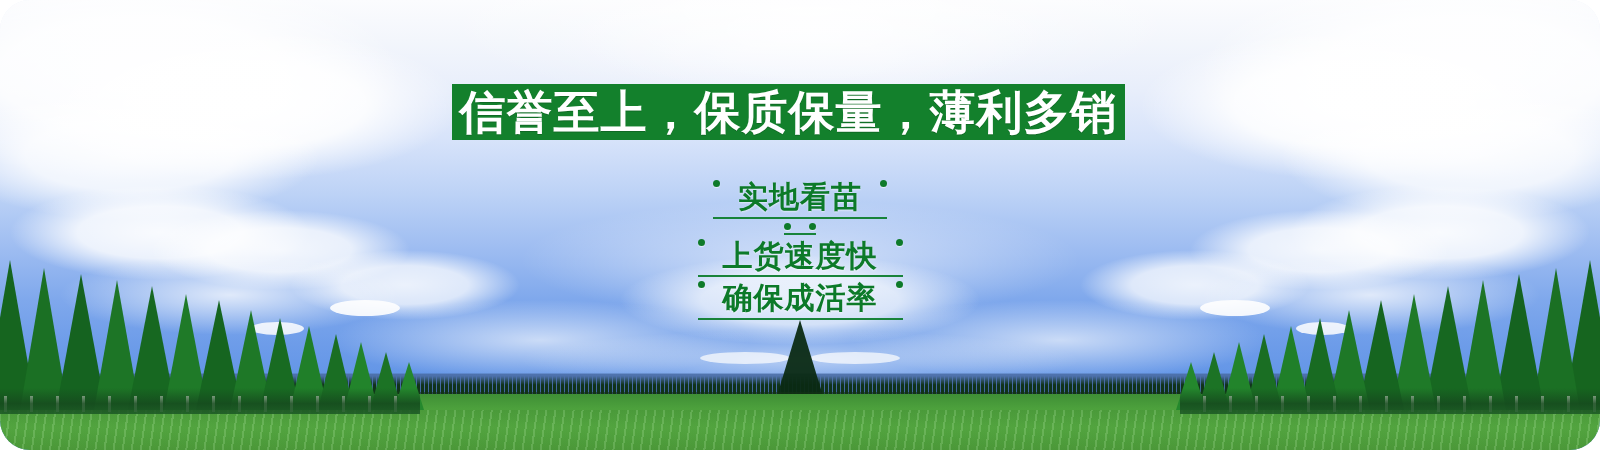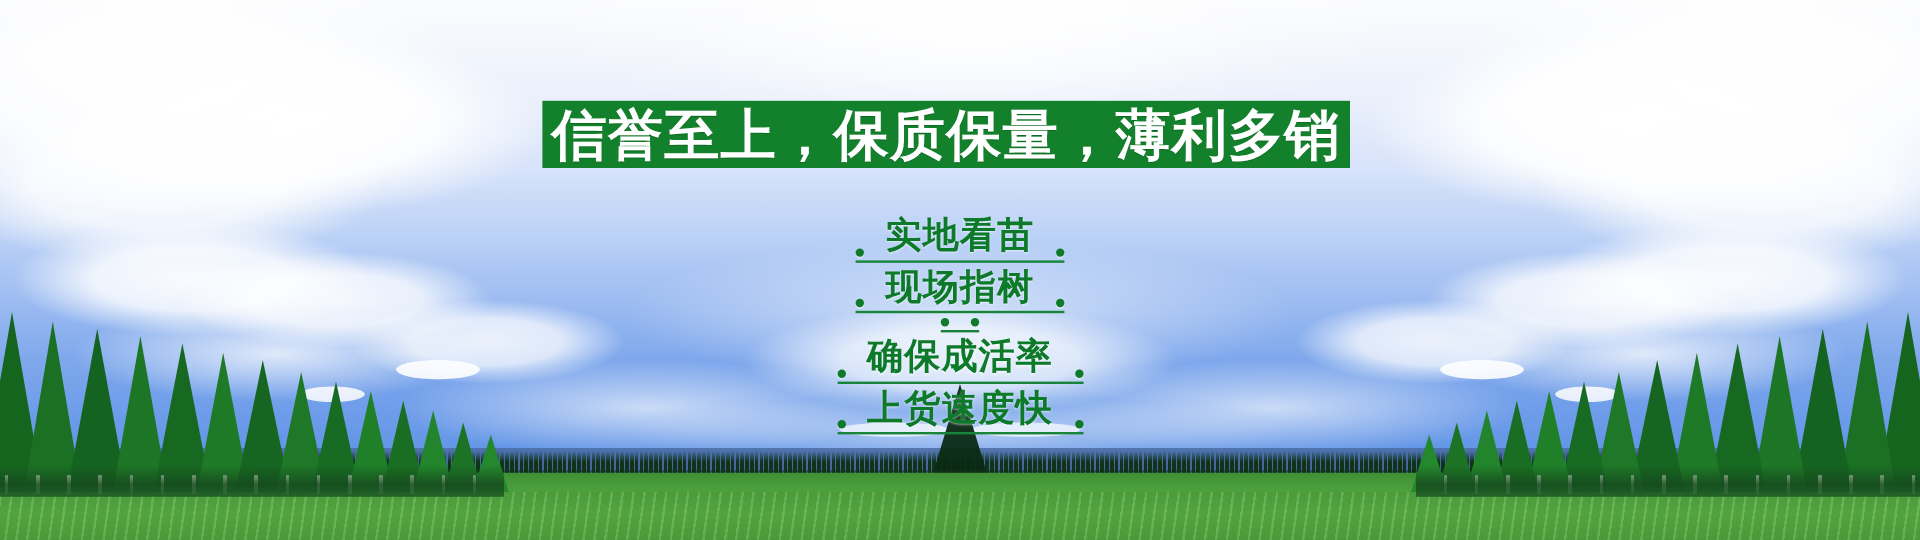--- a/index.html
+++ b/index.html
@@ -3,20 +3,21 @@
 <meta charset="utf-8">
 <style>
   html,body{margin:0;padding:0;background:#fff;}
   body{font-family:"Liberation Sans","DejaVu Sans",sans-serif;}
 
   .banner{
     position:relative;
     width:1600px;height:450px;
     overflow:hidden;
     background:#eef2fa;
+    border-radius:30px;
   }
 
   
   .sky{
     position:absolute;left:0;top:0;width:1600px;height:450px;
     background:
       linear-gradient(to bottom,
         #fbfcfe 0px,
         #f3f6fc 40px,
         #e8eefb 90px,
@@ -157,21 +158,21 @@
     white-space:nowrap;
     text-shadow:0 1px 2px rgba(255,255,255,.75);
   }
 
   
   .features{
     position:absolute;left:0;top:180px;width:1600px;
     display:flex;flex-direction:column;align-items:center;
   }
   .feature-row{
-    display:flex;align-items:flex-end;justify-content:center;
+    display:flex;align-items:flex-start;justify-content:center;
     gap:18px;
     padding:0 0 3px 0;
     border-bottom:2px solid #18833a;
     margin-bottom:4px;
   }
   .feature-row .dot{
     width:7px;height:7px;border-radius:50%;
     background:#0e7a2a;flex:0 0 auto;
     box-shadow:0 1px 1px rgba(255,255,255,.6);
   }
@@ -285,32 +286,27 @@
 
 
   <div class="features">
     <div class="feature-row">
       <span class="dot"></span>
       <span class="feature-label">实地看苗</span>
       <span class="dot"></span>
     </div>
     <div class="feature-row">
       <span class="dot"></span>
-      <span class="feature-label">现场指树</span>
       <span class="dot"></span>
     </div>
     <div class="feature-row">
       <span class="dot"></span>
+      <span class="feature-label">上货速度快</span>
       <span class="dot"></span>
     </div>
     <div class="feature-row">
       <span class="dot"></span>
       <span class="feature-label">确保成活率</span>
       <span class="dot"></span>
     </div>
-    <div class="feature-row">
-      <span class="dot"></span>
-      <span class="feature-label">上货速度快</span>
-      <span class="dot"></span>
-    </div>
   </div>
 
 </div>
 
 </body></html>

